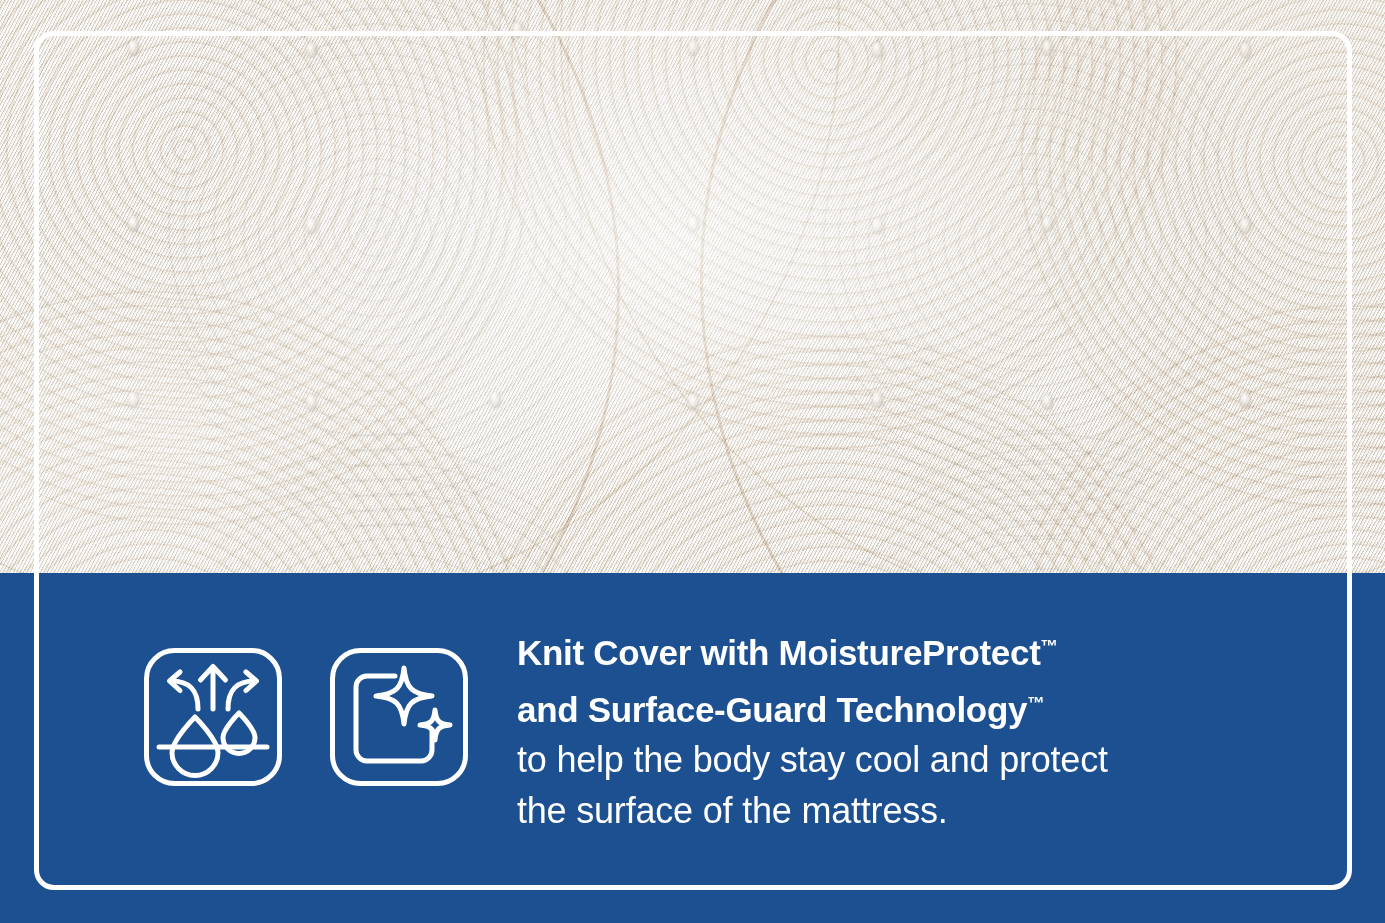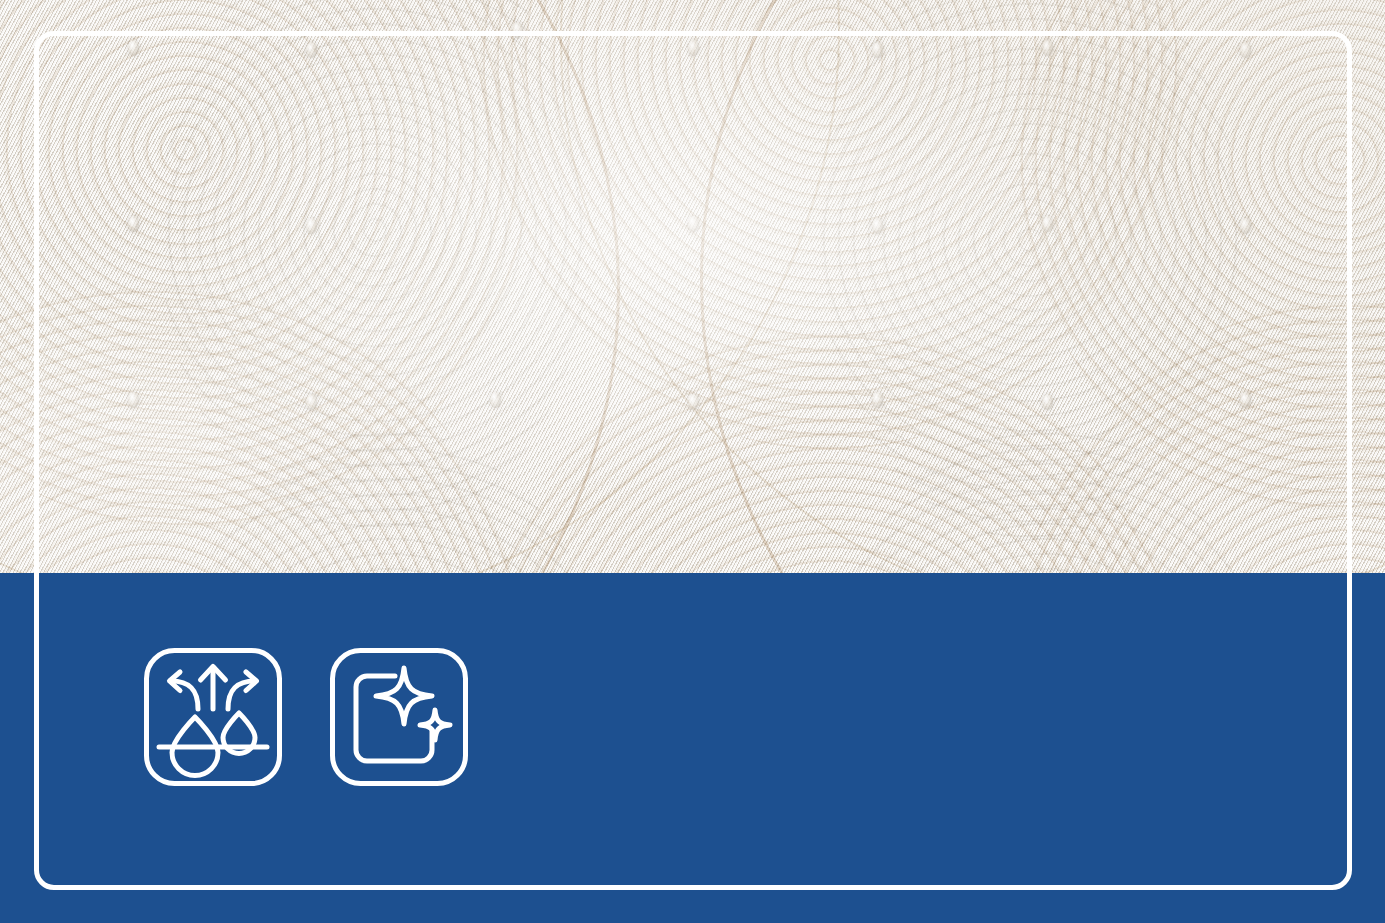--- a/index.html
+++ b/index.html
@@ -240,18 +240,24 @@
           <path d="M106 63
                    C107 74 110 77 121 78
                    C110 79 107 82 106 93
                    C105 82 102 79 91 78
                    C102 77 105 74 106 63 Z" fill="none"></path>
         </svg>
       </div>
 
     </div>
 
+    <div id="copy">
+      <div class="line bold"><span>Knit Cover with MoistureProtect</span><span class="tm">™</span></div>
+      <div class="line bold"><span>and Surface-Guard Technology</span><span class="tm">™</span></div>
+      <div class="line">to help the body stay cool and protect</div>
+      <div class="line">the surface of the mattress.</div>
+    </div>
 
   </div>
 
   <div id="frame"></div>
 
 </div>
 
 </body></html>

